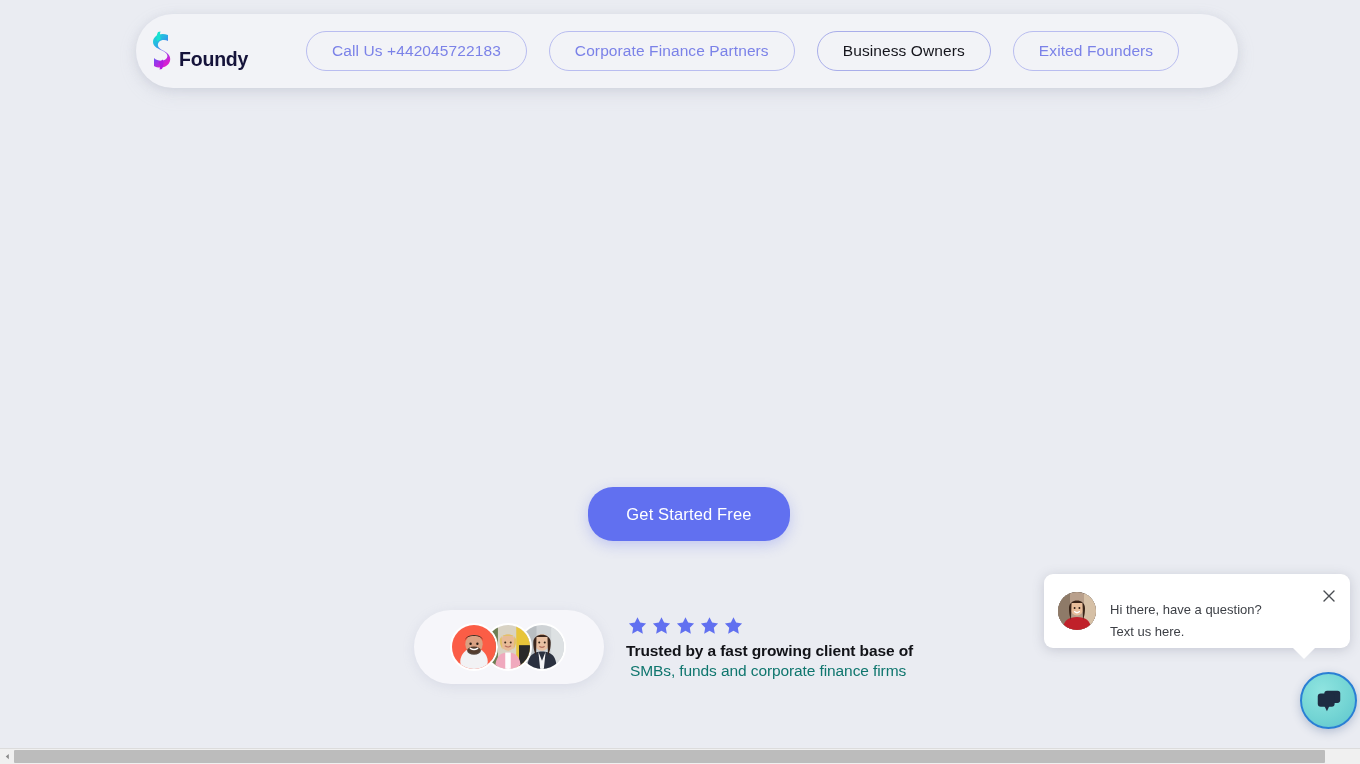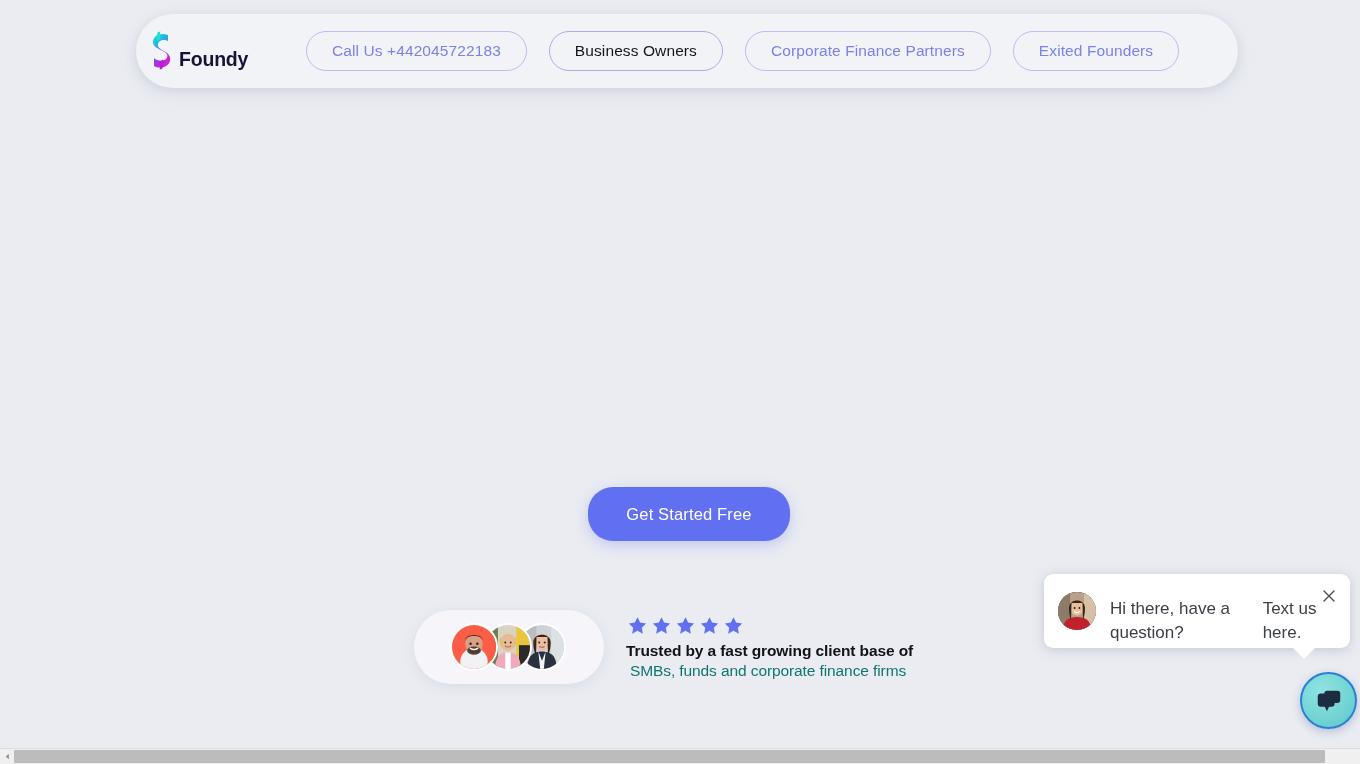--- a/index.html
+++ b/index.html
@@ -173,22 +173,23 @@
   .chat-avatar {
     width: 38px; height: 38px;
     border-radius: 50%;
     overflow: hidden;
     flex: 0 0 auto;
     margin-right: 14px;
   }
   .chat-avatar svg { display: block; width: 100%; height: 100%; }
   .chat-msg {
     display: flex;
+    flex-direction: column;
     gap: 3px;
-    font-size: 17px;
+    font-size: 13px;
     color: #3c3f45;
     line-height: 1.4;
     margin-top: 20px;
   }
   .chat-close {
     position: absolute;
     top: 14px;
     right: 13px;
     width: 16px;
     height: 16px;
@@ -269,25 +270,25 @@
         <path d="M12 38 C13.5 35, 14 31.5, 13 28.5 L9 31 C10 33.5, 10.5 36, 9.5 38.5 Z" fill="#b41ae0"></path>
       </svg>
     </span>
     <span class="brand-name">Foundy</span>
   </div>
 
   <div class="nav-pills">
     <div class="pill">
       <span>Call Us +442045722183</span>
     </div>
+    <div class="pill">
+      <span>Corporate Finance Partners</span>
+    </div>
     <div class="pill active">
       <span>Business Owners</span>
-    </div>
-    <div class="pill">
-      <span>Corporate Finance Partners</span>
     </div>
     <div class="pill">
       <span>Exited Founders</span>
     </div>
   </div>
 </div>
 
 <button class="cta-button">Get Started Free</button>
 
 <div class="trust">

